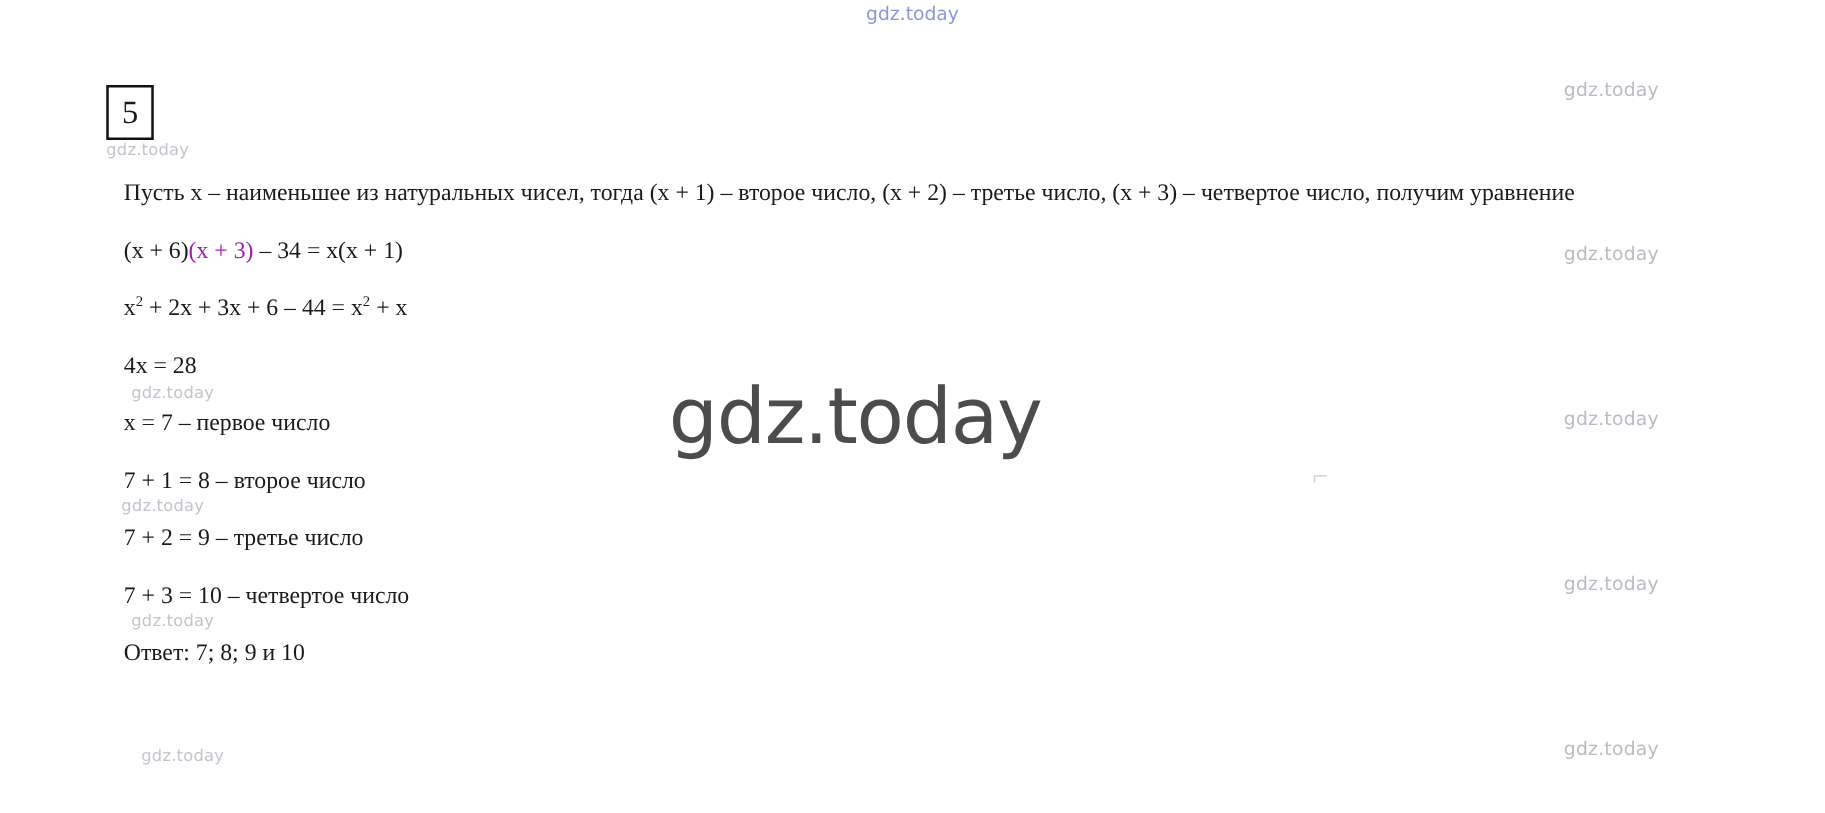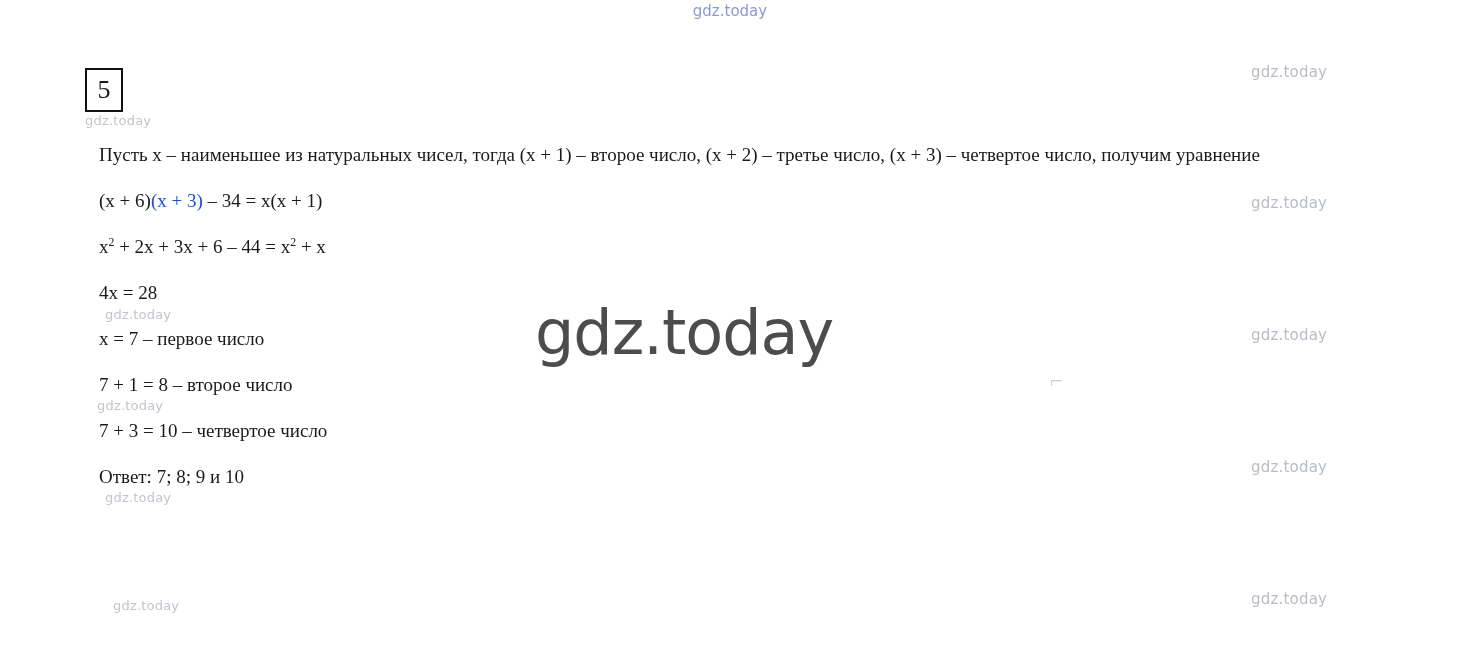--- a/index.html
+++ b/index.html
@@ -83,21 +83,21 @@
   }
   .line-1 {
     max-width: 1285px;
   }
   sup {
     font-size: 0.62em;
     vertical-align: super;
     line-height: 0;
   }
   .faded {
-    color: #1d4ed8;
+    color: #a21caf;
   }
   .ghost {
     color: #b6b6b6;
   }
   .spacer-inline {
     display: inline-block;
     width: 22px;
   }
   .stray-mark {
     position: absolute;
@@ -134,15 +134,16 @@
   <p class="line-1">Пусть x – наименьшее из натуральных чисел, тогда (x + 1) – второе число, (x + 2) – третье число, (x + 3) – четвертое число, получим уравнение</p>
 
   <p><span>(x + 6)</span><span class="faded">(x + 3)</span><span> – 34 = x(x + 1)</span></p>
 
   <p><span>x</span><sup>2</sup><span> + 2x + 3x + 6 – 44 = x</span><sup>2</sup><span> + x</span></p>
 
 
   <p>4x = 28</p>
   <p>x = 7 – первое число</p>
   <p>7 + 1 = 8 – второе число</p>
+  <p>7 + 2 = 9 – третье число</p>
   <p>7 + 3 = 10 – четвертое число</p>
   <p>Ответ: 7; 8; 9 и 10</p>
 </div>
 
 </body></html>

